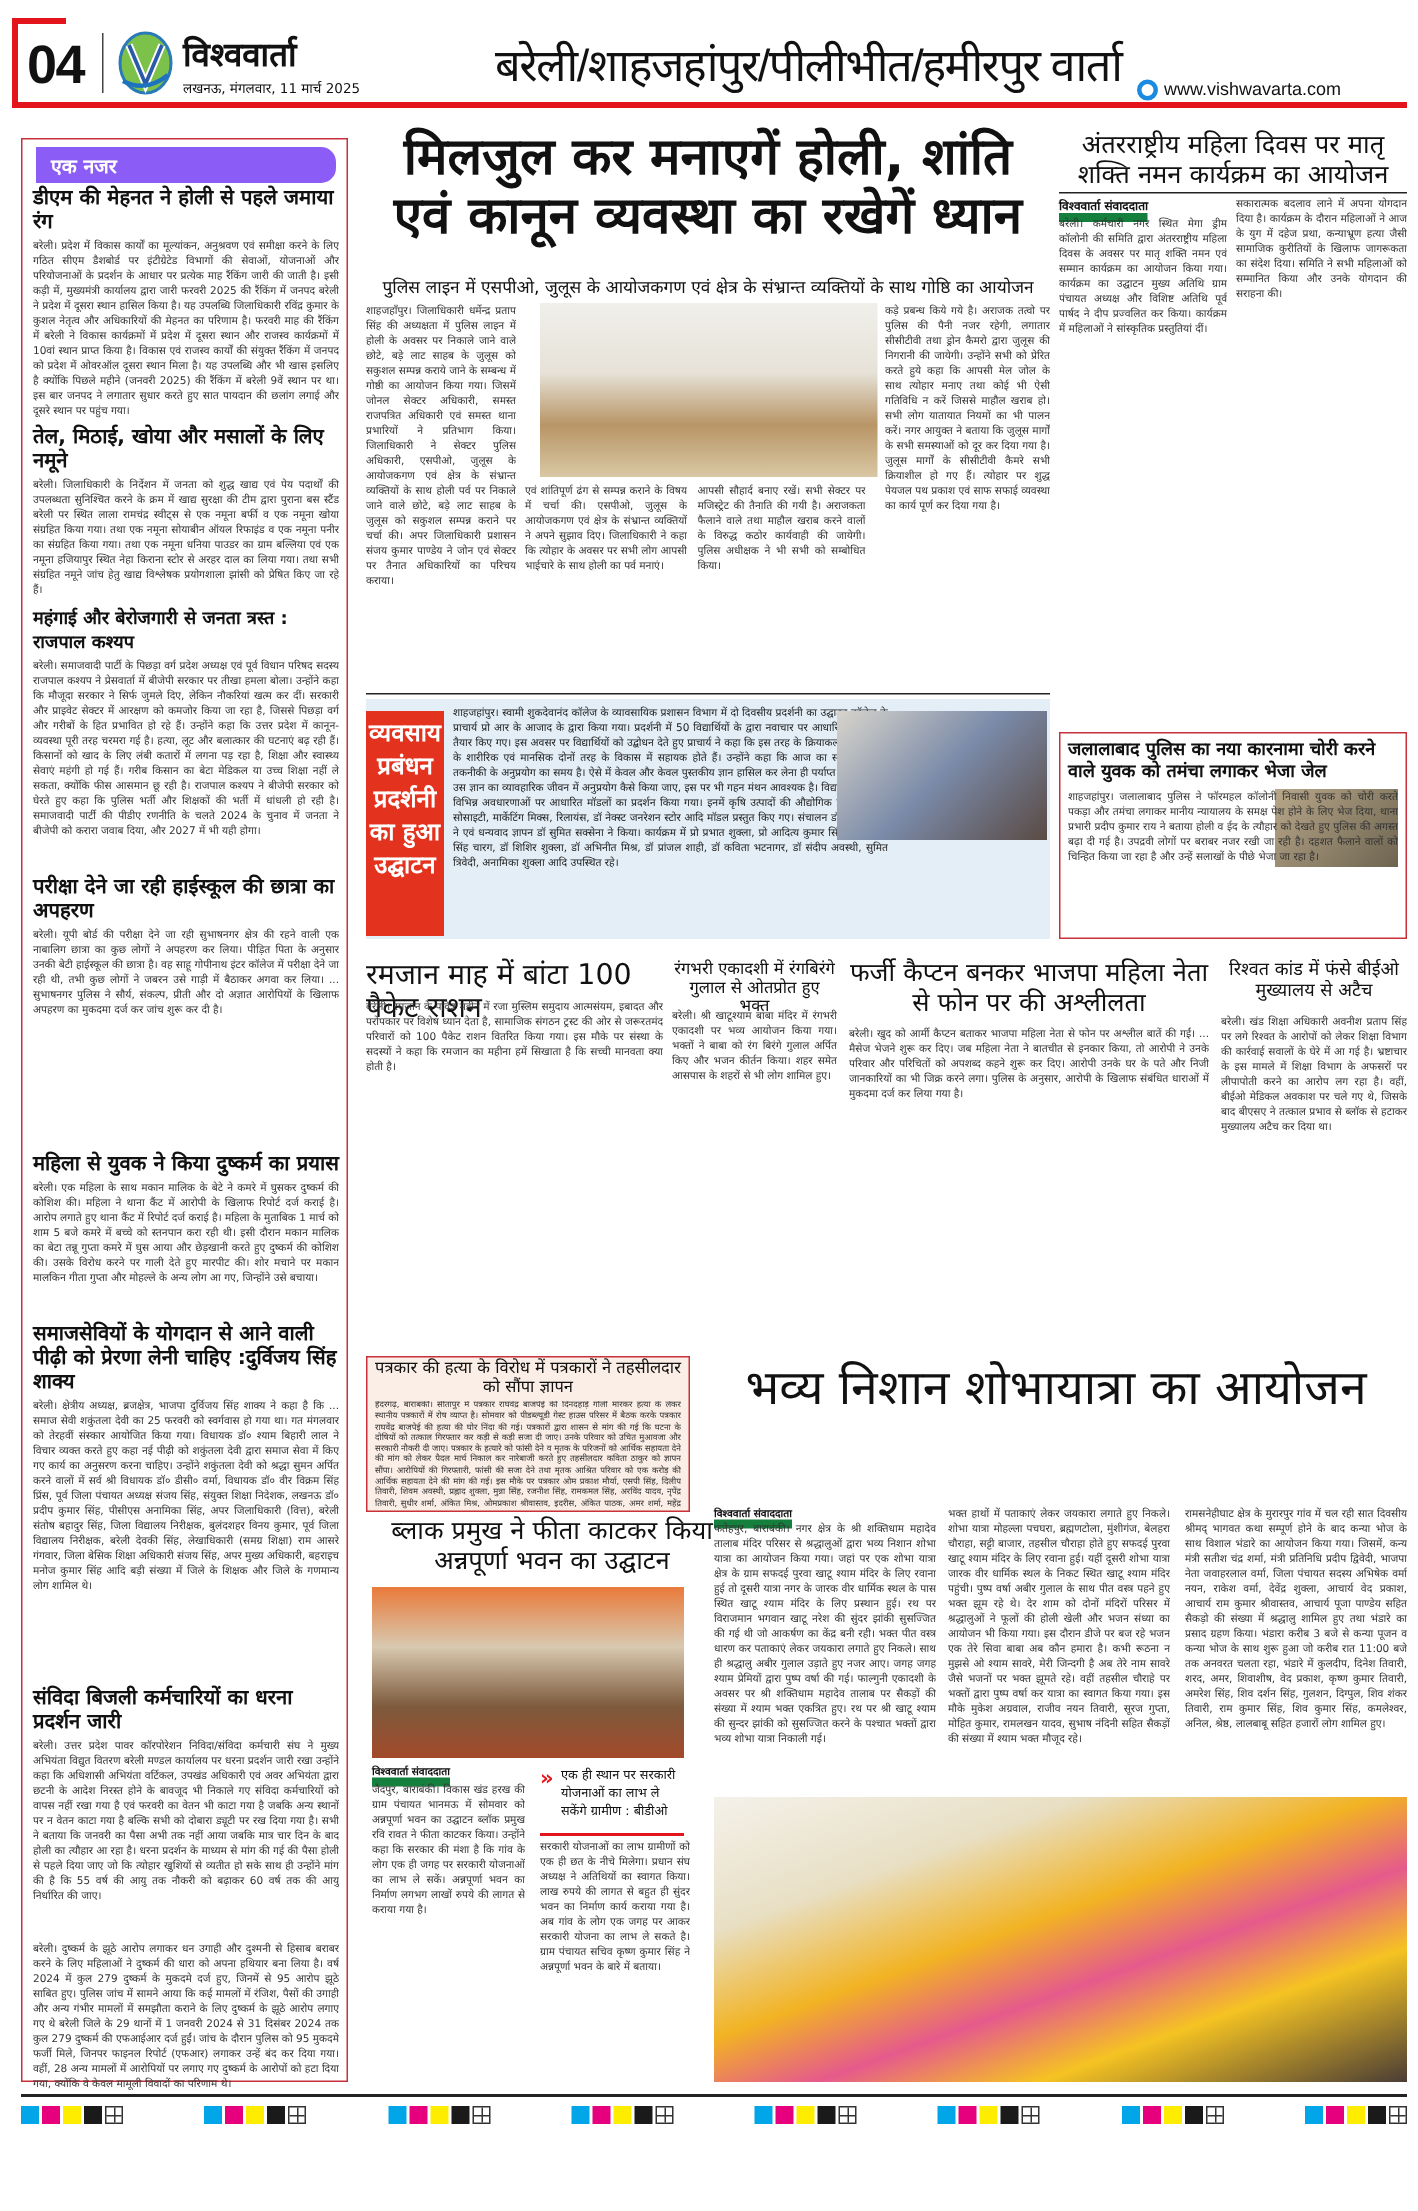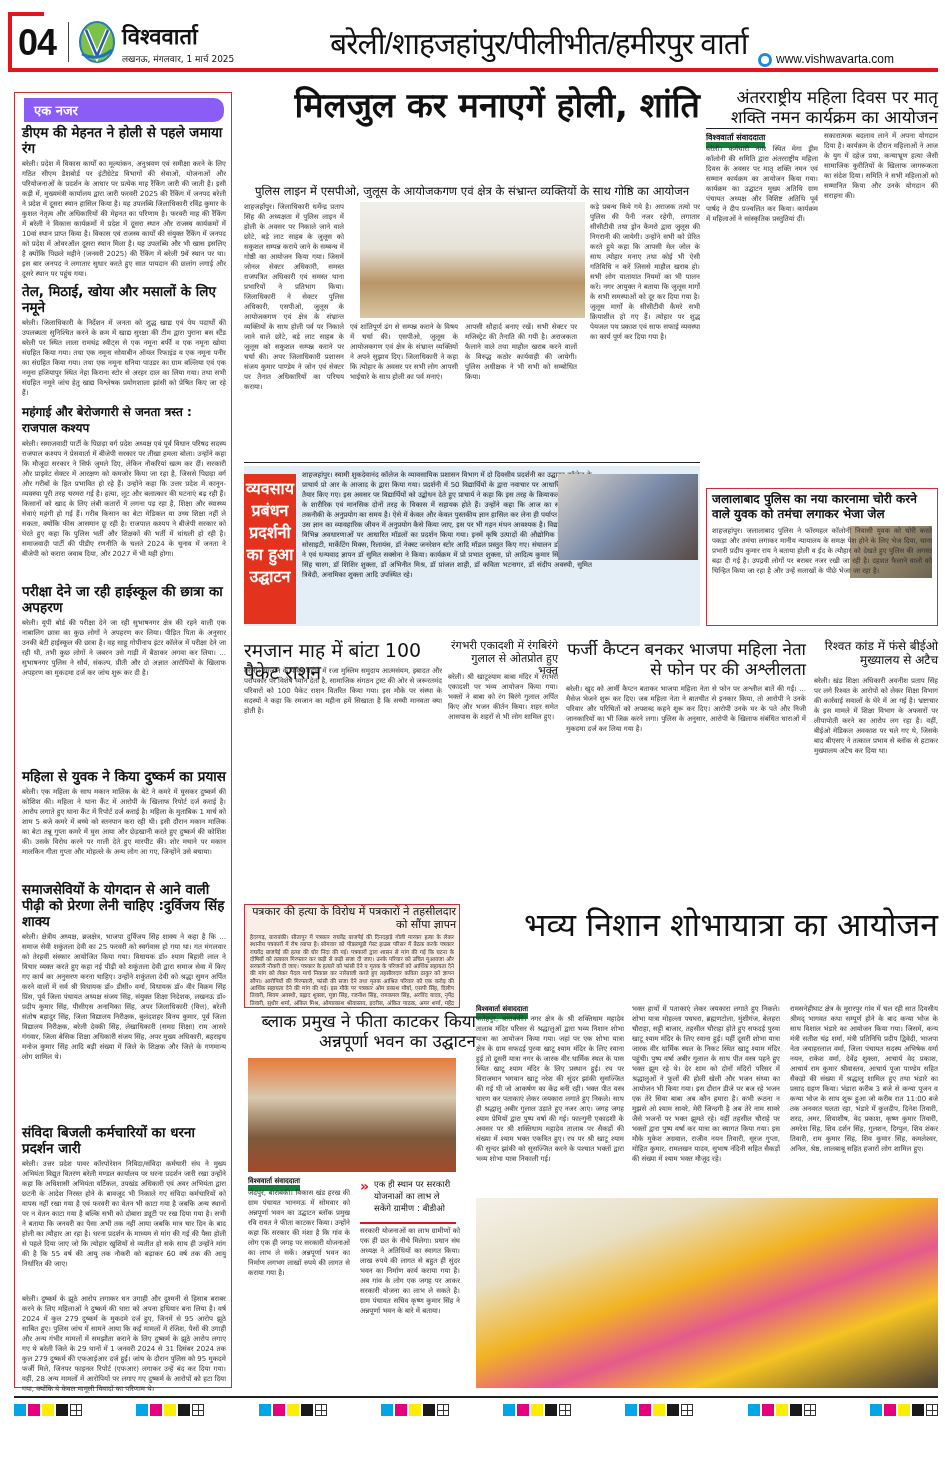--- a/index.html
+++ b/index.html
@@ -13,21 +13,21 @@
 .brand{left:122px;top:20px;font-size:22px;font-weight:bold}
 .dateline{left:122px;top:52px;font-size:9px}
 .regtitle{left:330px;top:22px;font-size:30px;font-family:"Liberation Sans",sans-serif;letter-spacing:-1px}
 .web{left:758px;top:52px;font-size:12px;font-family:"Liberation Sans",sans-serif}
 .eicon{display:inline-block;width:14px;height:14px;border-radius:50%;border:3px solid #1a8be0;margin-right:4px;vertical-align:middle}
 .txt{font-size:8.2px;line-height:11.4px;color:#333;text-align:justify;overflow:hidden}
 .tiny{font-size:7px;line-height:10px}
 .redbox{border:1.5px solid #c8313a}
 .lhead{font-size:13.5px;font-weight:bold;line-height:16px;color:#111}
 .kicker{background:#8b5cf6;color:#fff;font-weight:bold;font-size:13px;padding:3px 10px;border-radius:0 10px 10px 0}
-.big{font-weight:bold;text-align:right;color:#111;line-height:1.15}
+.big{font-weight:bold;text-align:center;color:#111;line-height:1.15}
 .photo{background:linear-gradient(135deg,#c9c2b4,#8e8779 55%,#6b6455)}
 .rule{background:#222}
 .byline{font-size:9px;font-weight:bold;color:#111;border-bottom:6px solid #15803d;display:inline-block}
 .colorbar{display:flex;gap:2px;align-items:center}
 .sw{width:12px;height:12px}
 .reg{width:12px;height:12px;border:1px solid #333;position:relative}
 .reg:before{content:"";position:absolute;left:5px;top:0;width:1px;height:10px;background:#333}
 .reg:after{content:"";position:absolute;top:5px;left:0;height:1px;width:10px;background:#333}
 </style>
 </head>
@@ -39,21 +39,21 @@
 <div class="abs vsep"></div>
 <div class="abs logo">
   <svg width="38" height="44" viewBox="0 0 38 44">
     <ellipse cx="19" cy="22" rx="17" ry="20" fill="#7cc24a" stroke="#2a7ab8" stroke-width="2"></ellipse>
     <path d="M8 10 L19 36 L30 10" fill="none" stroke="#fff" stroke-width="5"></path>
     <path d="M8 10 L19 36 L30 10" fill="none" stroke="#2a5aa8" stroke-width="2.5"></path>
     <path d="M4 34 Q19 42 34 30" fill="none" stroke="#1e73be" stroke-width="3"></path>
   </svg>
 </div>
 <div class="abs brand">विश्ववार्ता</div>
-<div class="abs dateline">लखनऊ,   मंगलवार, 1 मार्च 2025</div>
+<div class="abs dateline">लखनऊ,   मंगलवार, 11 मार्च 2025</div>
 <div class="abs regtitle">बरेली/शाहजहांपुर/पीलीभीत/हमीरपुर वार्ता</div>
 <div class="abs web"><span class="eicon"></span><span>www.vishwavarta.com</span></div>
 
 <div class="abs redbox" style="left:14px;top:92px;width:218px;height:1296px;"></div>
 <div class="abs kicker" style="left:24px;top:98px;width:200px;">एक नजर</div>
 
 <div class="abs" style="left:22px;top:124px;width:204px;">
   <div class="lhead">डीएम की मेहनत ने होली से पहले जमाया रंग</div>
   <div class="txt tiny" style="height:122px;margin:3px 0 2px">बरेली। प्रदेश में विकास कार्यों का मूल्यांकन, अनुश्रवण एवं समीक्षा करने के लिए गठित सीएम डैशबोर्ड पर इंटीग्रेटेड विभागों की सेवाओं, योजनाओं और परियोजनाओं के प्रदर्शन के आधार पर प्रत्येक माह रैंकिंग जारी की जाती है। इसी कड़ी में, मुख्यमंत्री कार्यालय द्वारा जारी फरवरी 2025 की रैंकिंग में जनपद बरेली ने प्रदेश में दूसरा स्थान हासिल किया है। यह उपलब्धि जिलाधिकारी रविंद्र कुमार के कुशल नेतृत्व और अधिकारियों की मेहनत का परिणाम है। फरवरी माह की रैंकिंग में बरेली ने विकास कार्यक्रमों में प्रदेश में दूसरा स्थान और राजस्व कार्यक्रमों में 10वां स्थान प्राप्त किया है। विकास एवं राजस्व कार्यों की संयुक्त रैंकिंग में जनपद को प्रदेश में ओवरऑल दूसरा स्थान मिला है। यह उपलब्धि और भी खास इसलिए है क्योंकि पिछले महीने (जनवरी 2025) की रैंकिंग में बरेली 9वें स्थान पर था। इस बार जनपद ने लगातार सुधार करते हुए सात पायदान की छलांग लगाई और दूसरे स्थान पर पहुंच गया।</div>
   <div class="lhead">तेल, मिठाई, खोया और मसालों के लिए नमूने</div>
@@ -66,20 +66,21 @@
   <div class="txt tiny" style="height:92px;margin:3px 0 2px">बरेली। एक महिला के साथ मकान मालिक के बेटे ने कमरे में घुसकर दुष्कर्म की कोशिश की। महिला ने थाना कैंट में आरोपी के खिलाफ रिपोर्ट दर्ज कराई है। आरोप लगाते हुए थाना कैंट में रिपोर्ट दर्ज कराई है। महिला के मुताबिक 1 मार्च को शाम 5 बजे कमरे में बच्चे को स्तनपान करा रही थी। इसी दौरान मकान मालिक का बेटा तन्नू गुप्ता कमरे में घुस आया और छेड़खानी करते हुए दुष्कर्म की कोशिश की। उसके विरोध करने पर गाली देते हुए मारपीट की। शोर मचाने पर मकान मालकिन गीता गुप्ता और मोहल्ले के अन्य लोग आ गए, जिन्होंने उसे बचाया।</div>
   <div class="lhead">समाजसेवियों के योगदान से आने वाली पीढ़ी को प्रेरणा लेनी चाहिए :दुर्विजय सिंह शाक्य</div>
   <div class="txt tiny" style="height:190px;margin:3px 0 2px">बरेली। क्षेत्रीय अध्यक्ष, ब्रजक्षेत्र, भाजपा दुर्विजय सिंह शाक्य ने कहा है कि ... समाज सेवी शकुंतला देवी का 25 फरवरी को स्वर्गवास हो गया था। गत मंगलवार को तेरहवीं संस्कार आयोजित किया गया। विधायक डॉ० श्याम बिहारी लाल ने विचार व्यक्त करते हुए कहा नई पीढ़ी को शकुंतला देवी द्वारा समाज सेवा में किए गए कार्य का अनुसरण करना चाहिए। उन्होंने शकुंतला देवी को श्रद्धा सुमन अर्पित करने वालों में सर्व श्री विधायक डॉ० डीसी० वर्मा, विधायक डॉ० वीर विक्रम सिंह प्रिंस, पूर्व जिला पंचायत अध्यक्ष संजय सिंह, संयुक्त शिक्षा निदेशक, लखनऊ डॉ० प्रदीप कुमार सिंह, पीसीएस अनामिका सिंह, अपर जिलाधिकारी (वित्त), बरेली संतोष बहादुर सिंह, जिला विद्यालय निरीक्षक, बुलंदशहर विनय कुमार, पूर्व जिला विद्यालय निरीक्षक, बरेली देवकी सिंह, लेखाधिकारी (समग्र शिक्षा) राम आसरे गंगवार, जिला बेसिक शिक्षा अधिकारी संजय सिंह, अपर मुख्य अधिकारी, बहराइच मनोज कुमार सिंह आदि बड़ी संख्या में जिले के शिक्षक और जिले के गणमान्य लोग शामिल थे।</div>
   <div class="lhead">संविदा बिजली कर्मचारियों का धरना प्रदर्शन जारी</div>
   <div class="txt tiny" style="height:132px;margin:3px 0 2px">बरेली। उत्तर प्रदेश पावर कॉरपोरेशन निविदा/संविदा कर्मचारी संघ ने मुख्य अभियंता विद्युत वितरण बरेली मण्डल कार्यालय पर धरना प्रदर्शन जारी रखा उन्होंने कहा कि अधिशासी अभियंता वर्टिकल, उपखंड अधिकारी एवं अवर अभियंता द्वारा छटनी के आदेश निरस्त होने के बावजूद भी निकाले गए संविदा कर्मचारियों को वापस नहीं रखा गया है एवं फरवरी का वेतन भी काटा गया है जबकि अन्य स्थानों पर न वेतन काटा गया है बल्कि सभी को दोबारा ड्यूटी पर रख दिया गया है। सभी ने बताया कि जनवरी का पैसा अभी तक नहीं आया जबकि मात्र चार दिन के बाद होली का त्यौहार आ रहा है। धरना प्रदर्शन के माध्यम से मांग की गई की पैसा होली से पहले दिया जाए जो कि त्योहार खुशियों से व्यतीत हो सके साथ ही उन्होंने मांग की है कि 55 वर्ष की आयु तक नौकरी को बढ़ाकर 60 वर्ष तक की आयु निर्धारित की जाए।</div>
   <div class="txt tiny" style="height:124px;margin:3px 0 2px">बरेली। दुष्कर्म के झूठे आरोप लगाकर धन उगाही और दुश्मनी से हिसाब बराबर करने के लिए महिलाओं ने दुष्कर्म की धारा को अपना हथियार बना लिया है। वर्ष 2024 में कुल 279 दुष्कर्म के मुकदमे दर्ज हुए, जिनमें से 95 आरोप झूठे साबित हुए। पुलिस जांच में सामने आया कि कई मामलों में रंजिश, पैसों की उगाही और अन्य गंभीर मामलों में समझौता कराने के लिए दुष्कर्म के झूठे आरोप लगाए गए थे बरेली जिले के 29 थानों में 1 जनवरी 2024 से 31 दिसंबर 2024 तक कुल 279 दुष्कर्म की एफआईआर दर्ज हुईं। जांच के दौरान पुलिस को 95 मुकदमे फर्जी मिले, जिनपर फाइनल रिपोर्ट (एफआर) लगाकर उन्हें बंद कर दिया गया। वहीं, 28 अन्य मामलों में आरोपियों पर लगाए गए दुष्कर्म के आरोपों को हटा दिया गया, क्योंकि वे केवल मामूली विवादों का परिणाम थे।</div>
 </div>
 
 <div class="abs big" style="left:244px;top:86px;width:456px;font-size:34px;">
   <div>मिलजुल कर मनाएगें होली, शांति</div>
+  <div>एवं कानून व्यवस्था का रखेगें ध्यान</div>
 </div>
 <div class="abs" style="left:244px;top:183px;width:456px;font-size:11.5px;text-align:center;">पुलिस लाइन में एसपीओ, जुलूस के आयोजकगण एवं क्षेत्र के संभ्रान्त व्यक्तियों के साथ गोष्ठि का आयोजन</div>
 <div class="abs txt tiny" style="left:244px;top:202px;width:100px;height:250px;">शाहजहाँपुर। जिलाधिकारी धर्मेन्द्र प्रताप सिंह की अध्यक्षता में पुलिस लाइन में होली के अवसर पर निकाले जाने वाले छोटे, बड़े लाट साहब के जुलूस को सकुशल सम्पन्न कराये जाने के सम्बन्ध में गोष्ठी का आयोजन किया गया। जिसमें जोनल सेक्टर अधिकारी, समस्त राजपत्रित अधिकारी एवं समस्त थाना प्रभारियों ने प्रतिभाग किया। जिलाधिकारी ने सेक्टर पुलिस अधिकारी, एसपीओ, जुलूस के आयोजकगण एवं क्षेत्र के संभ्रान्त व्यक्तियों के साथ होली पर्व पर निकाले जाने वाले छोटे, बड़े लाट साहब के जुलूस को सकुशल सम्पन्न कराने पर चर्चा की। अपर जिलाधिकारी प्रशासन संजय कुमार पाण्डेय ने जोन एवं सेक्टर पर तैनात अधिकारियों का परिचय कराया।</div>
 <div class="abs photo" style="left:360px;top:202px;width:225px;height:116px;background:linear-gradient(180deg,#f0efea 0%,#e6e2d8 40%,#b89566 70%,#d9c8a4 100%)"></div>
 <div class="abs txt tiny" style="left:350px;top:322px;width:108px;height:130px;">एवं शांतिपूर्ण ढंग से सम्पन्न कराने के विषय में चर्चा की। एसपीओ, जुलूस के आयोजकगण एवं क्षेत्र के संभ्रान्त व्यक्तियों ने अपने सुझाव दिए। जिलाधिकारी ने कहा कि त्योहार के अवसर पर सभी लोग आपसी भाईचारे के साथ होली का पर्व मनाएं।</div>
 <div class="abs txt tiny" style="left:465px;top:322px;width:112px;height:130px;">आपसी सौहार्द बनाए रखें। सभी सेक्टर पर मजिस्ट्रेट की तैनाति की गयी है। अराजकता फैलाने वाले तथा माहौल खराब करने वालों के विरुद्ध कठोर कार्यवाही की जायेगी। पुलिस अधीक्षक ने भी सभी को सम्बोधित किया।</div>
 <div class="abs txt tiny" style="left:590px;top:202px;width:110px;height:250px;">कड़े प्रबन्ध किये गये है। अराजक तत्वो पर पुलिस की पैनी नजर रहेगी, लगातार सीसीटीवी तथा ड्रोन कैमरो द्वारा जुलूस की निगरानी की जायेगी। उन्होंने सभी को प्रेरित करते हुये कहा कि आपसी मेल जोल के साथ त्योहार मनाए तथा कोई भी ऐसी गतिविधि न करें जिससे माहौल खराब हो। सभी लोग यातायात नियमों का भी पालन करें। नगर आयुक्त ने बताया कि जुलूस मार्गों के सभी समस्याओं को दूर कर दिया गया है। जुलूस मार्गों के सीसीटीवी कैमरे सभी क्रियाशील हो गए हैं। त्योहार पर शुद्ध पेयजल पथ प्रकाश एवं साफ सफाई व्यवस्था का कार्य पूर्ण कर दिया गया है।</div>
 
 <div class="abs rule" style="left:244px;top:462px;width:456px;height:1px;"></div>
 

